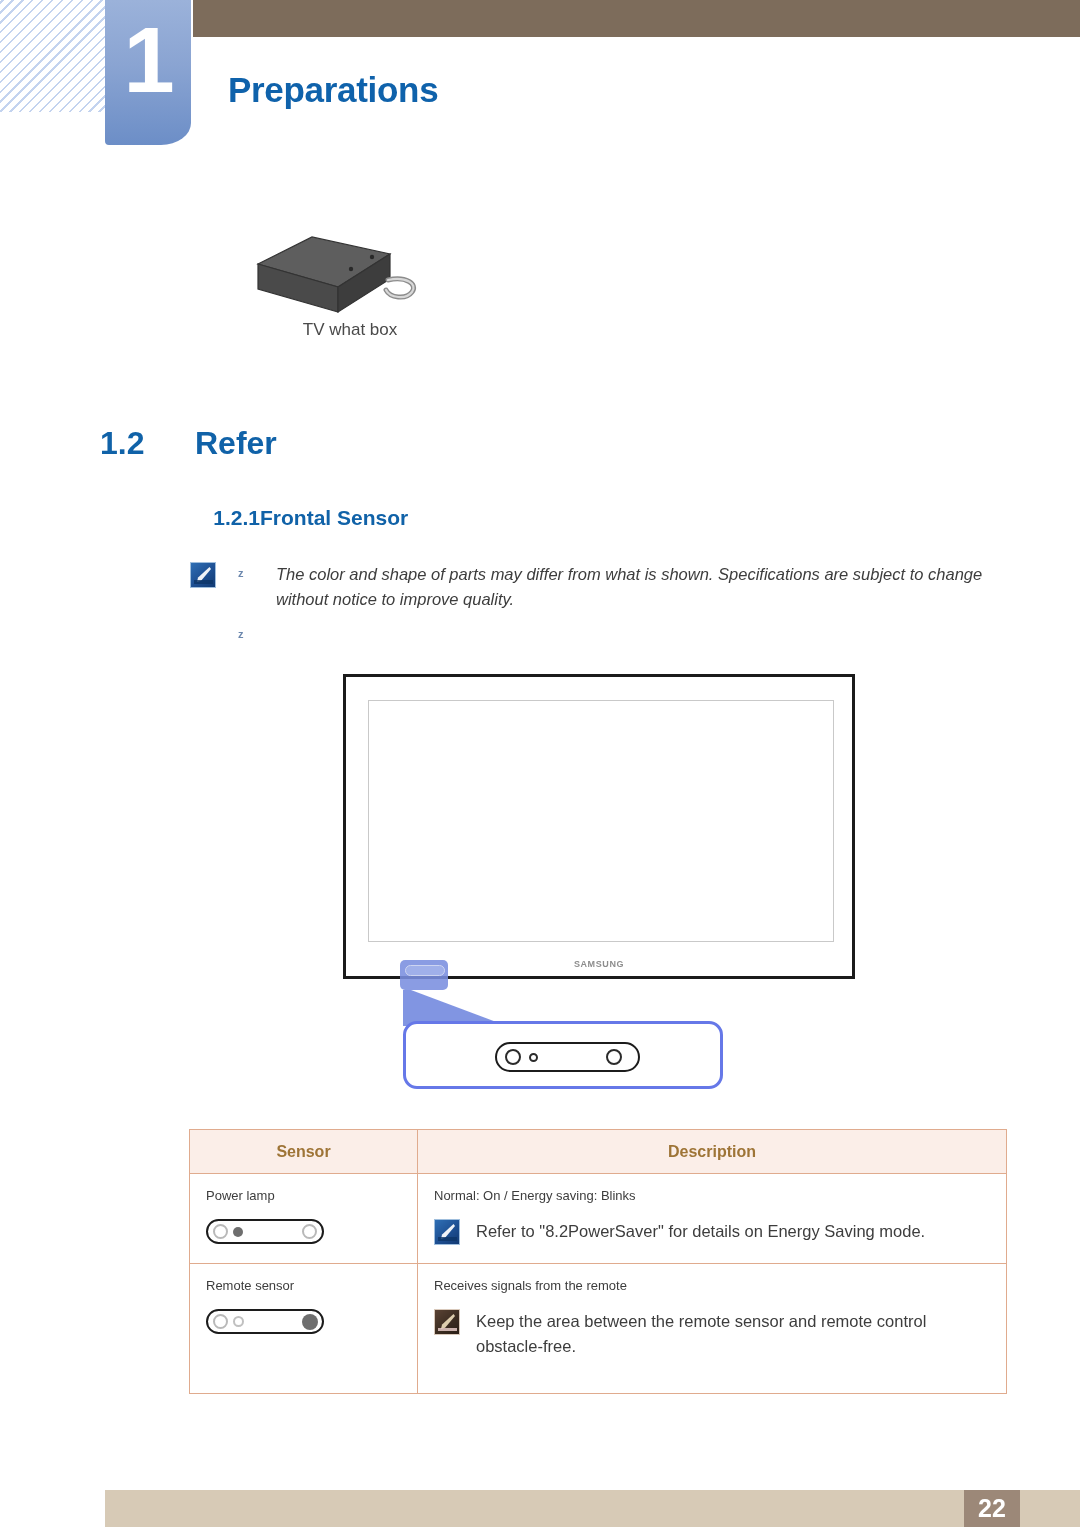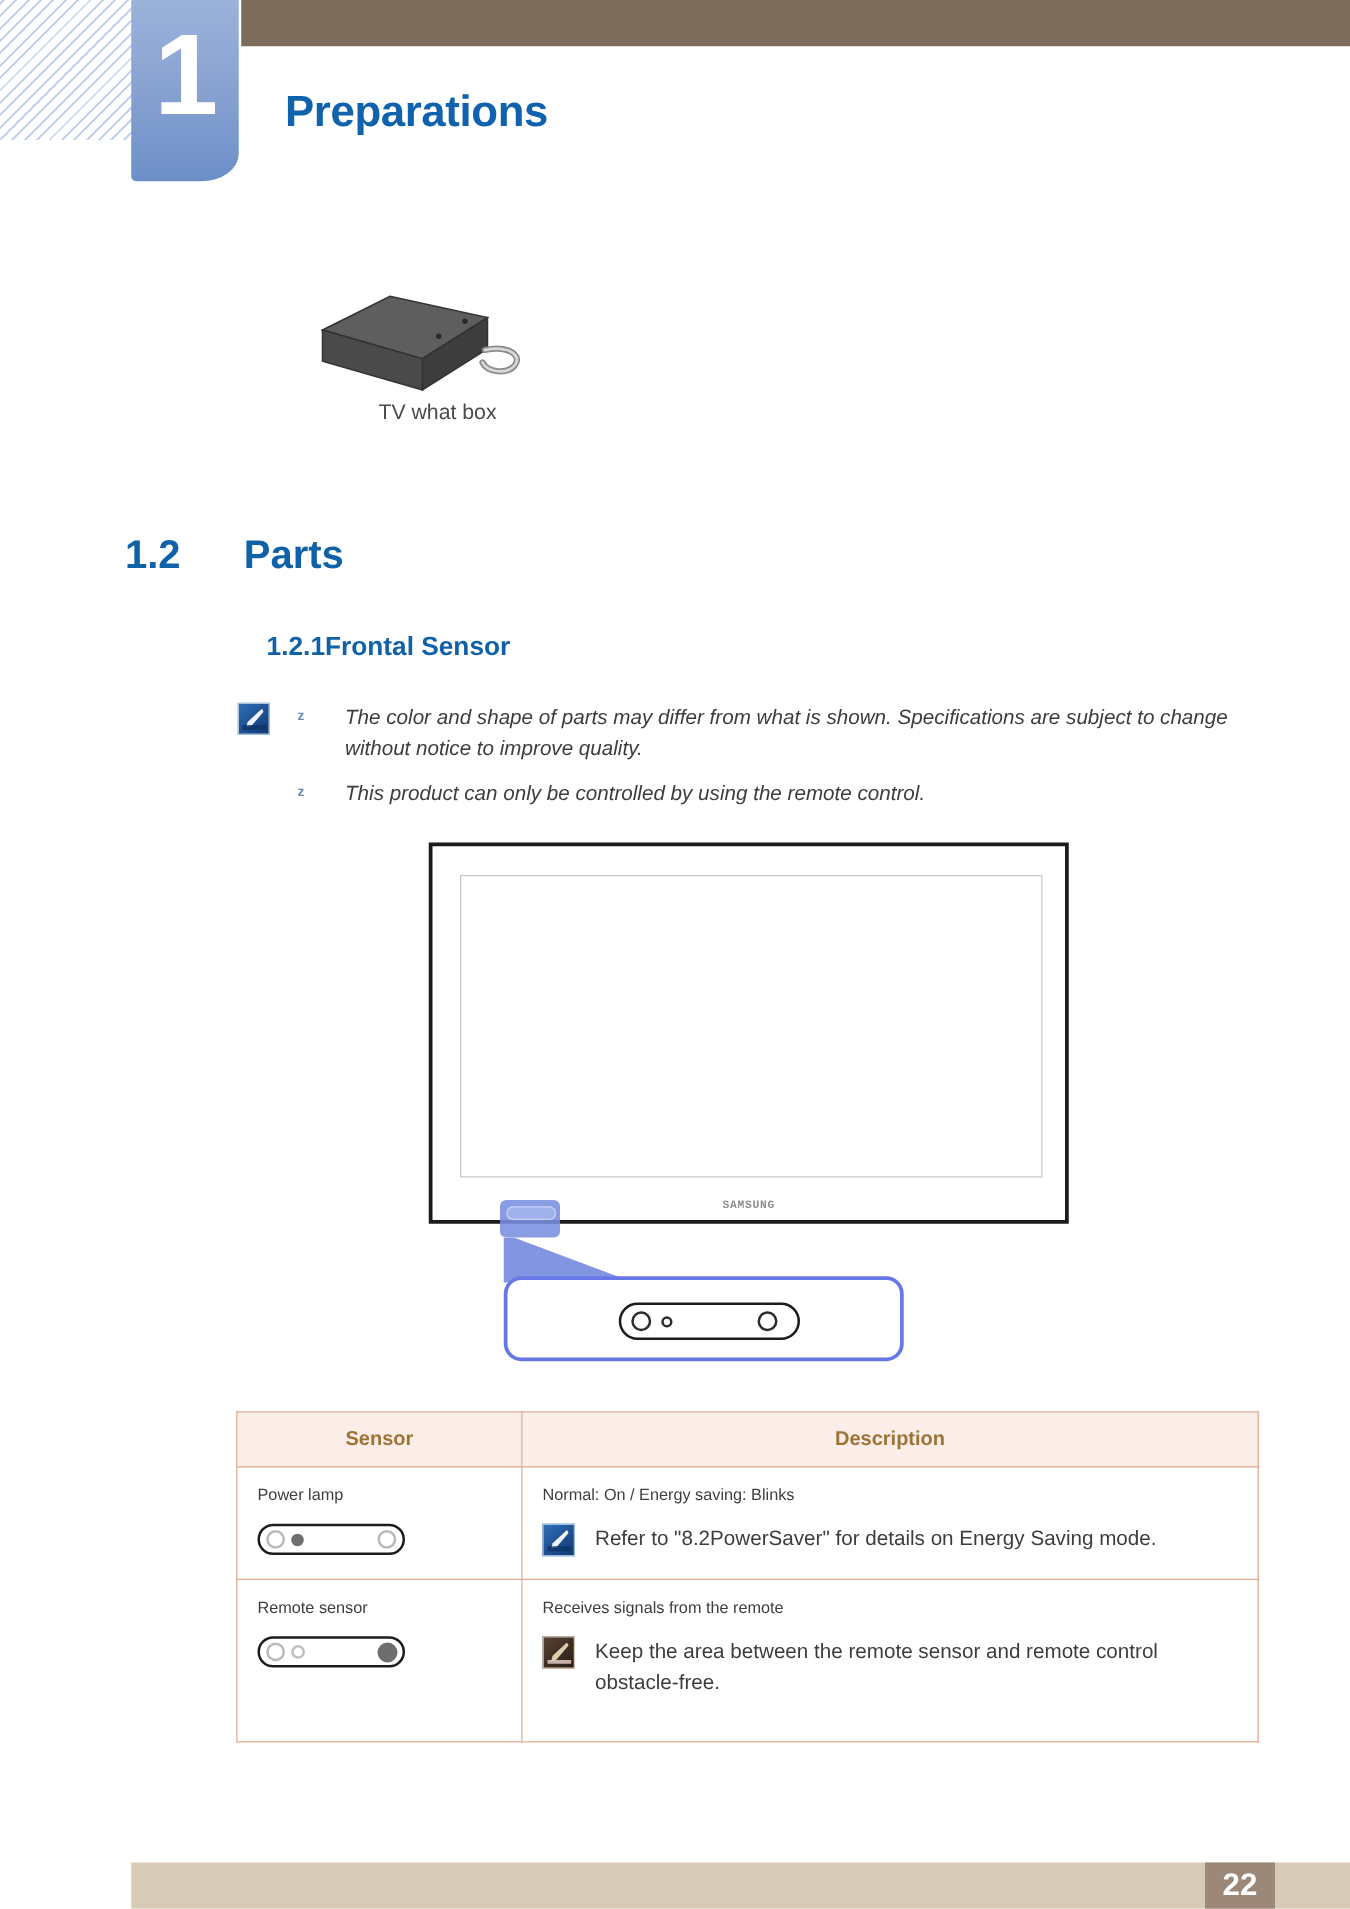--- a/index.html
+++ b/index.html
@@ -106,21 +106,21 @@
     border:3px solid #1b1b1b; background:#ffffff;
     position:relative;
   }
   .mon-screen{
     position:absolute; left:22px; top:23px; right:18px; bottom:34px;
     border:1px solid #c9c9c9; background:#fff;
   }
   .mon-logo{
     position:absolute; left:0; right:0; bottom:7px;
     text-align:center; font-size:9px; letter-spacing:.6px;
-    font-weight:700; color:#8d8d8d;font-family:Liberation Mono, monospace;
+    font-weight:700; color:#8d8d8d;
   }
   .mon-sensorhl{
     position:absolute; left:54px; bottom:-14px;
     width:48px; height:30px; background:#7a8fe0;
     border-radius:5px; opacity:.88;
   }
   .mon-sensorhl::before{
     content:""; position:absolute; left:5px; top:5px;
     width:38px; height:9px; border:1px solid #c7cff0;
     border-radius:6px; background:#93a6e8;
@@ -223,37 +223,36 @@
     <polygon points="88,55 140,22 140,47 88,80" fill="#3d3d3d" stroke="#333" stroke-width="1.2"></polygon>
     <circle cx="122" cy="25" r="2.2" fill="#2a2a2a"></circle>
     <circle cx="101" cy="37" r="2.2" fill="#2a2a2a"></circle>
     <path d="M138,48 C156,44 168,52 162,60 C156,68 140,66 136,58" fill="none" stroke="#8c8c8c" stroke-width="5" stroke-linecap="round"></path>
     <path d="M138,48 C156,44 168,52 162,60 C156,68 140,66 136,58" fill="none" stroke="#d8d8d8" stroke-width="2.2" stroke-linecap="round"></path>
   </svg>
 </div>
 <div class="tuner-cap">TV what box</div>
 
 <div class="h2">
-  <span class="num">1.2</span><span>Parts</span>
+  <span class="num">1.2</span><span>Refer</span>
 </div>
 <div class="h3">
   <span class="num">1.2.1</span><span>Frontal Sensor</span>
 </div>
 
 <div class="notes">
   <div class="note-row">
     <div class="note-icon"></div>
     <div class="note-bullets">
       <div class="bullet-row">
         <div class="bullet-mark">z</div>
         <div class="bullet-text">The color and shape of parts may differ from what is shown. Specifications are subject to change without notice to improve quality.</div>
       </div>
       <div class="bullet-row">
         <div class="bullet-mark">z</div>
-        <div class="bullet-text">This product can only be controlled by using the remote control.</div>
       </div>
     </div>
   </div>
 </div>
 
 <div class="mon-wrap">
   <div class="mon-outer">
     <div class="mon-screen"></div>
     <div class="mon-logo">SAMSUNG</div>
     <div class="mon-sensorhl"></div>

